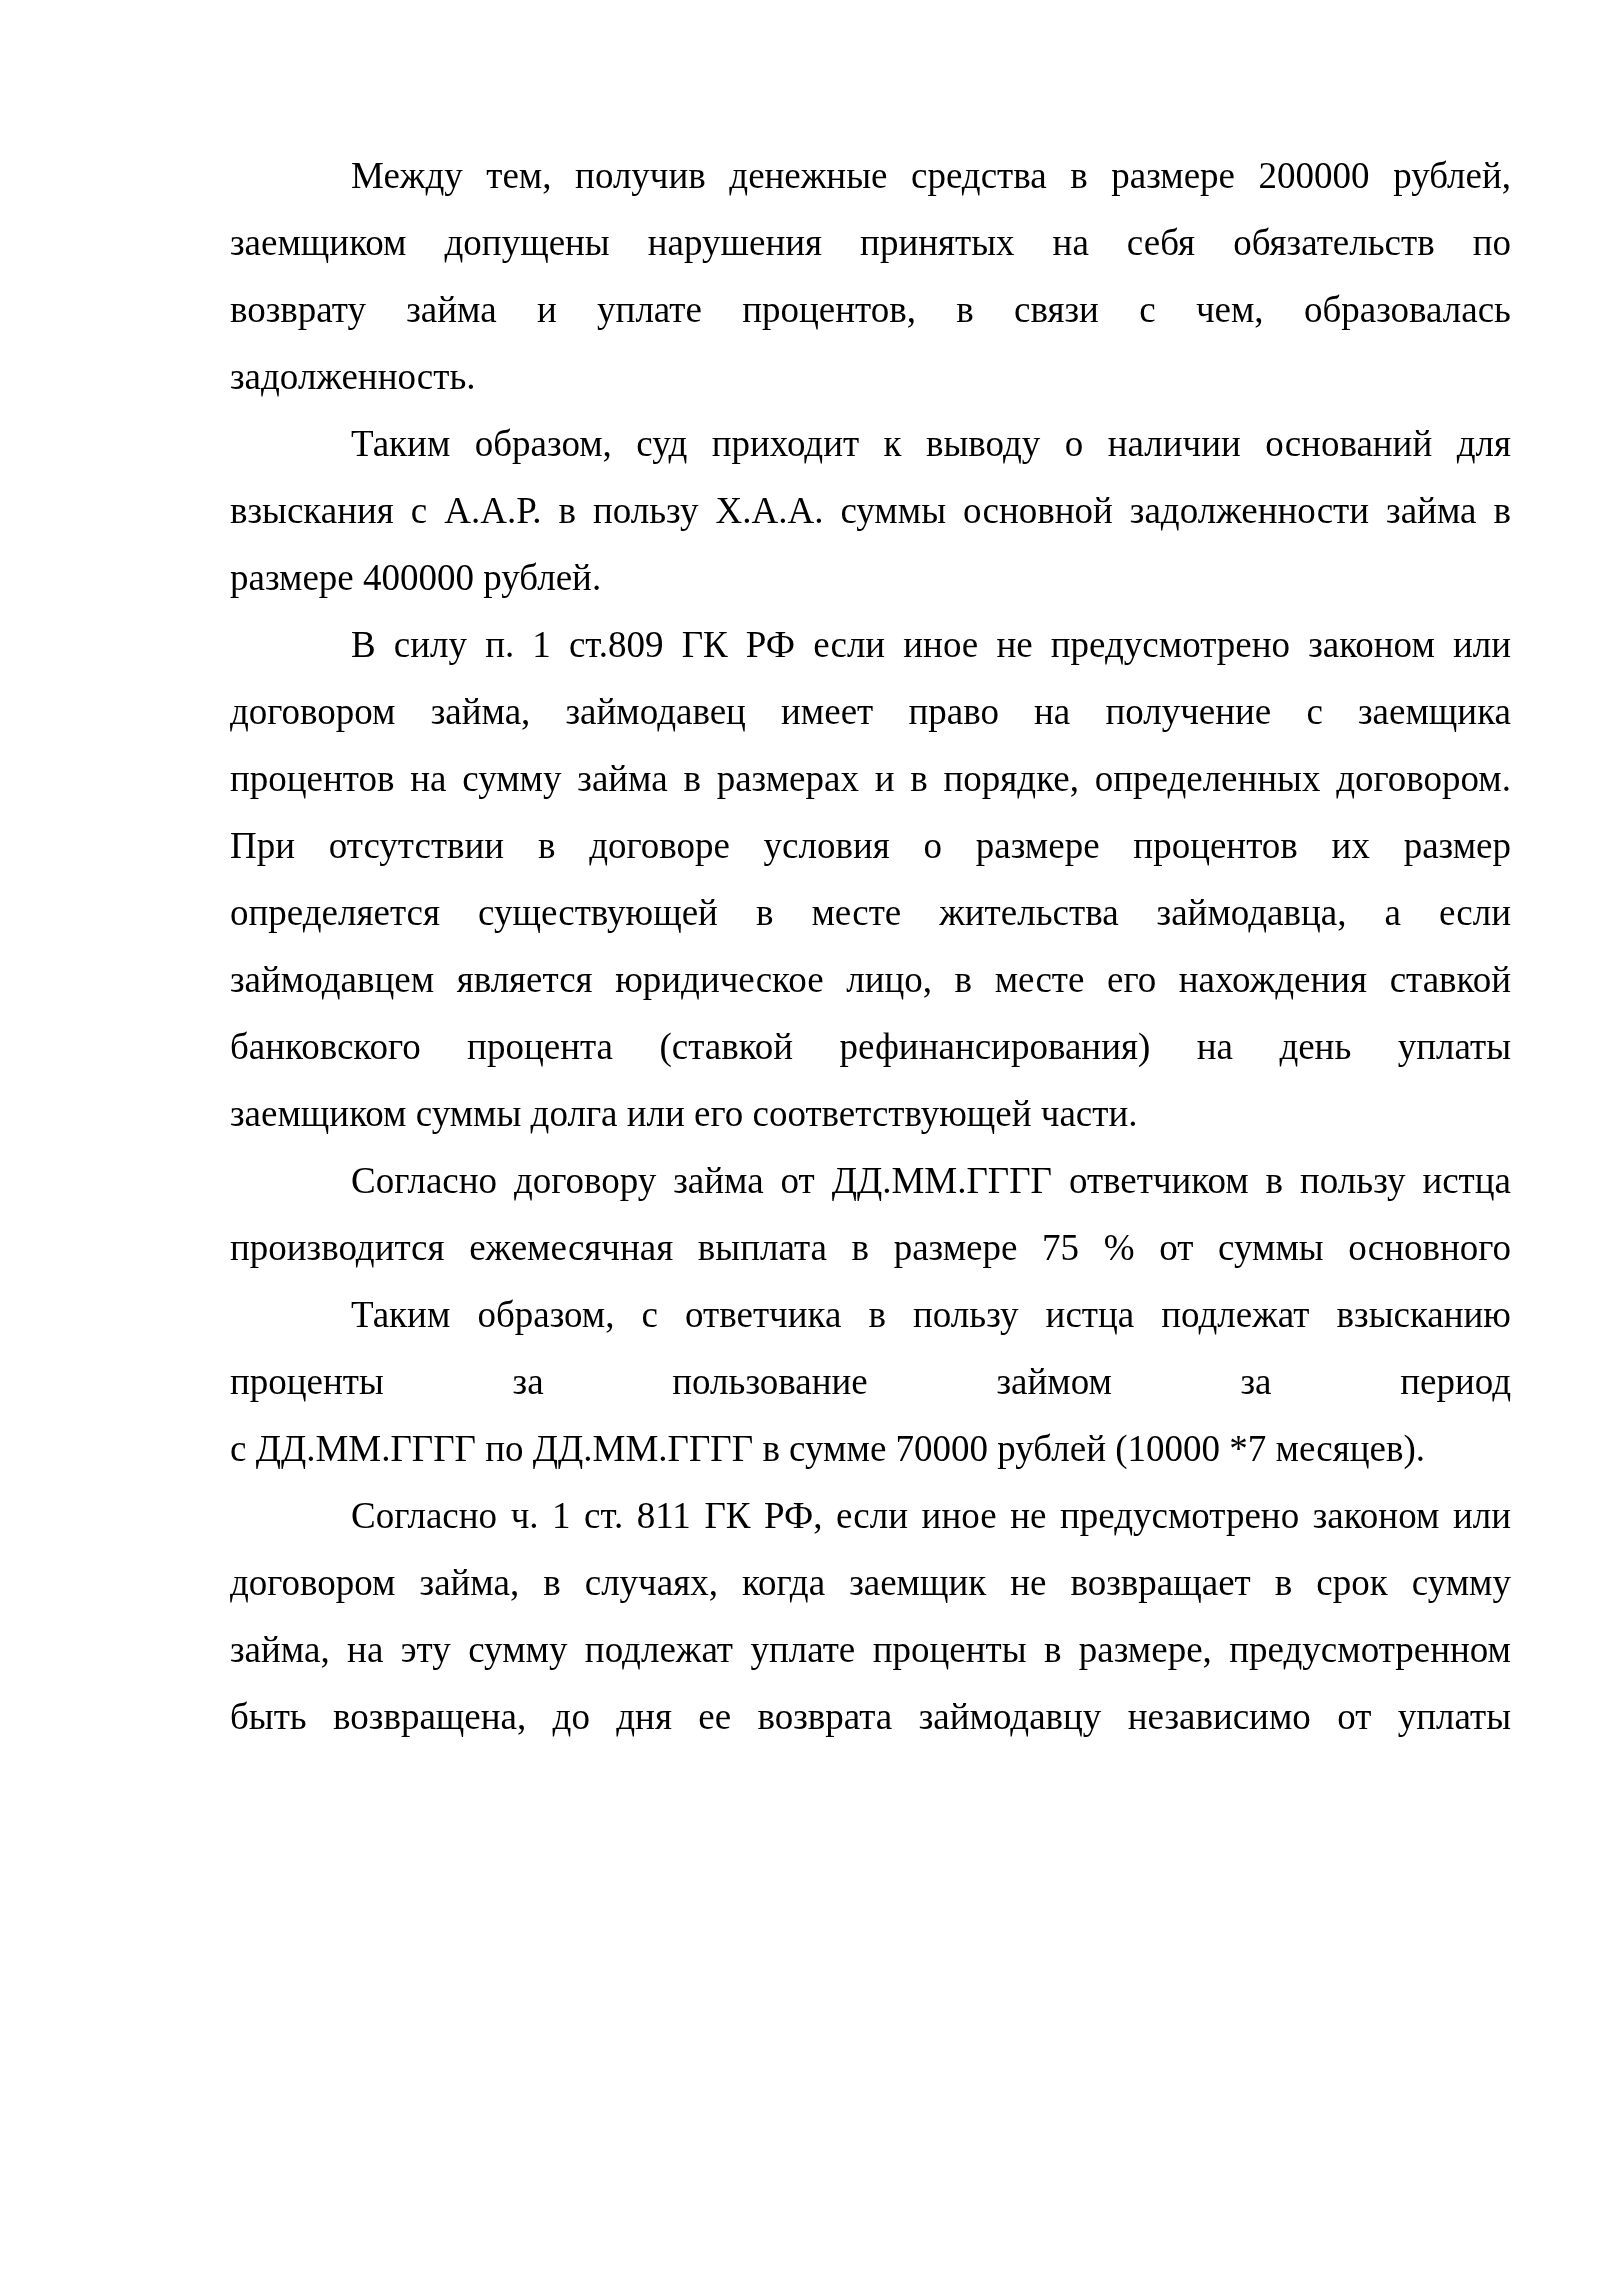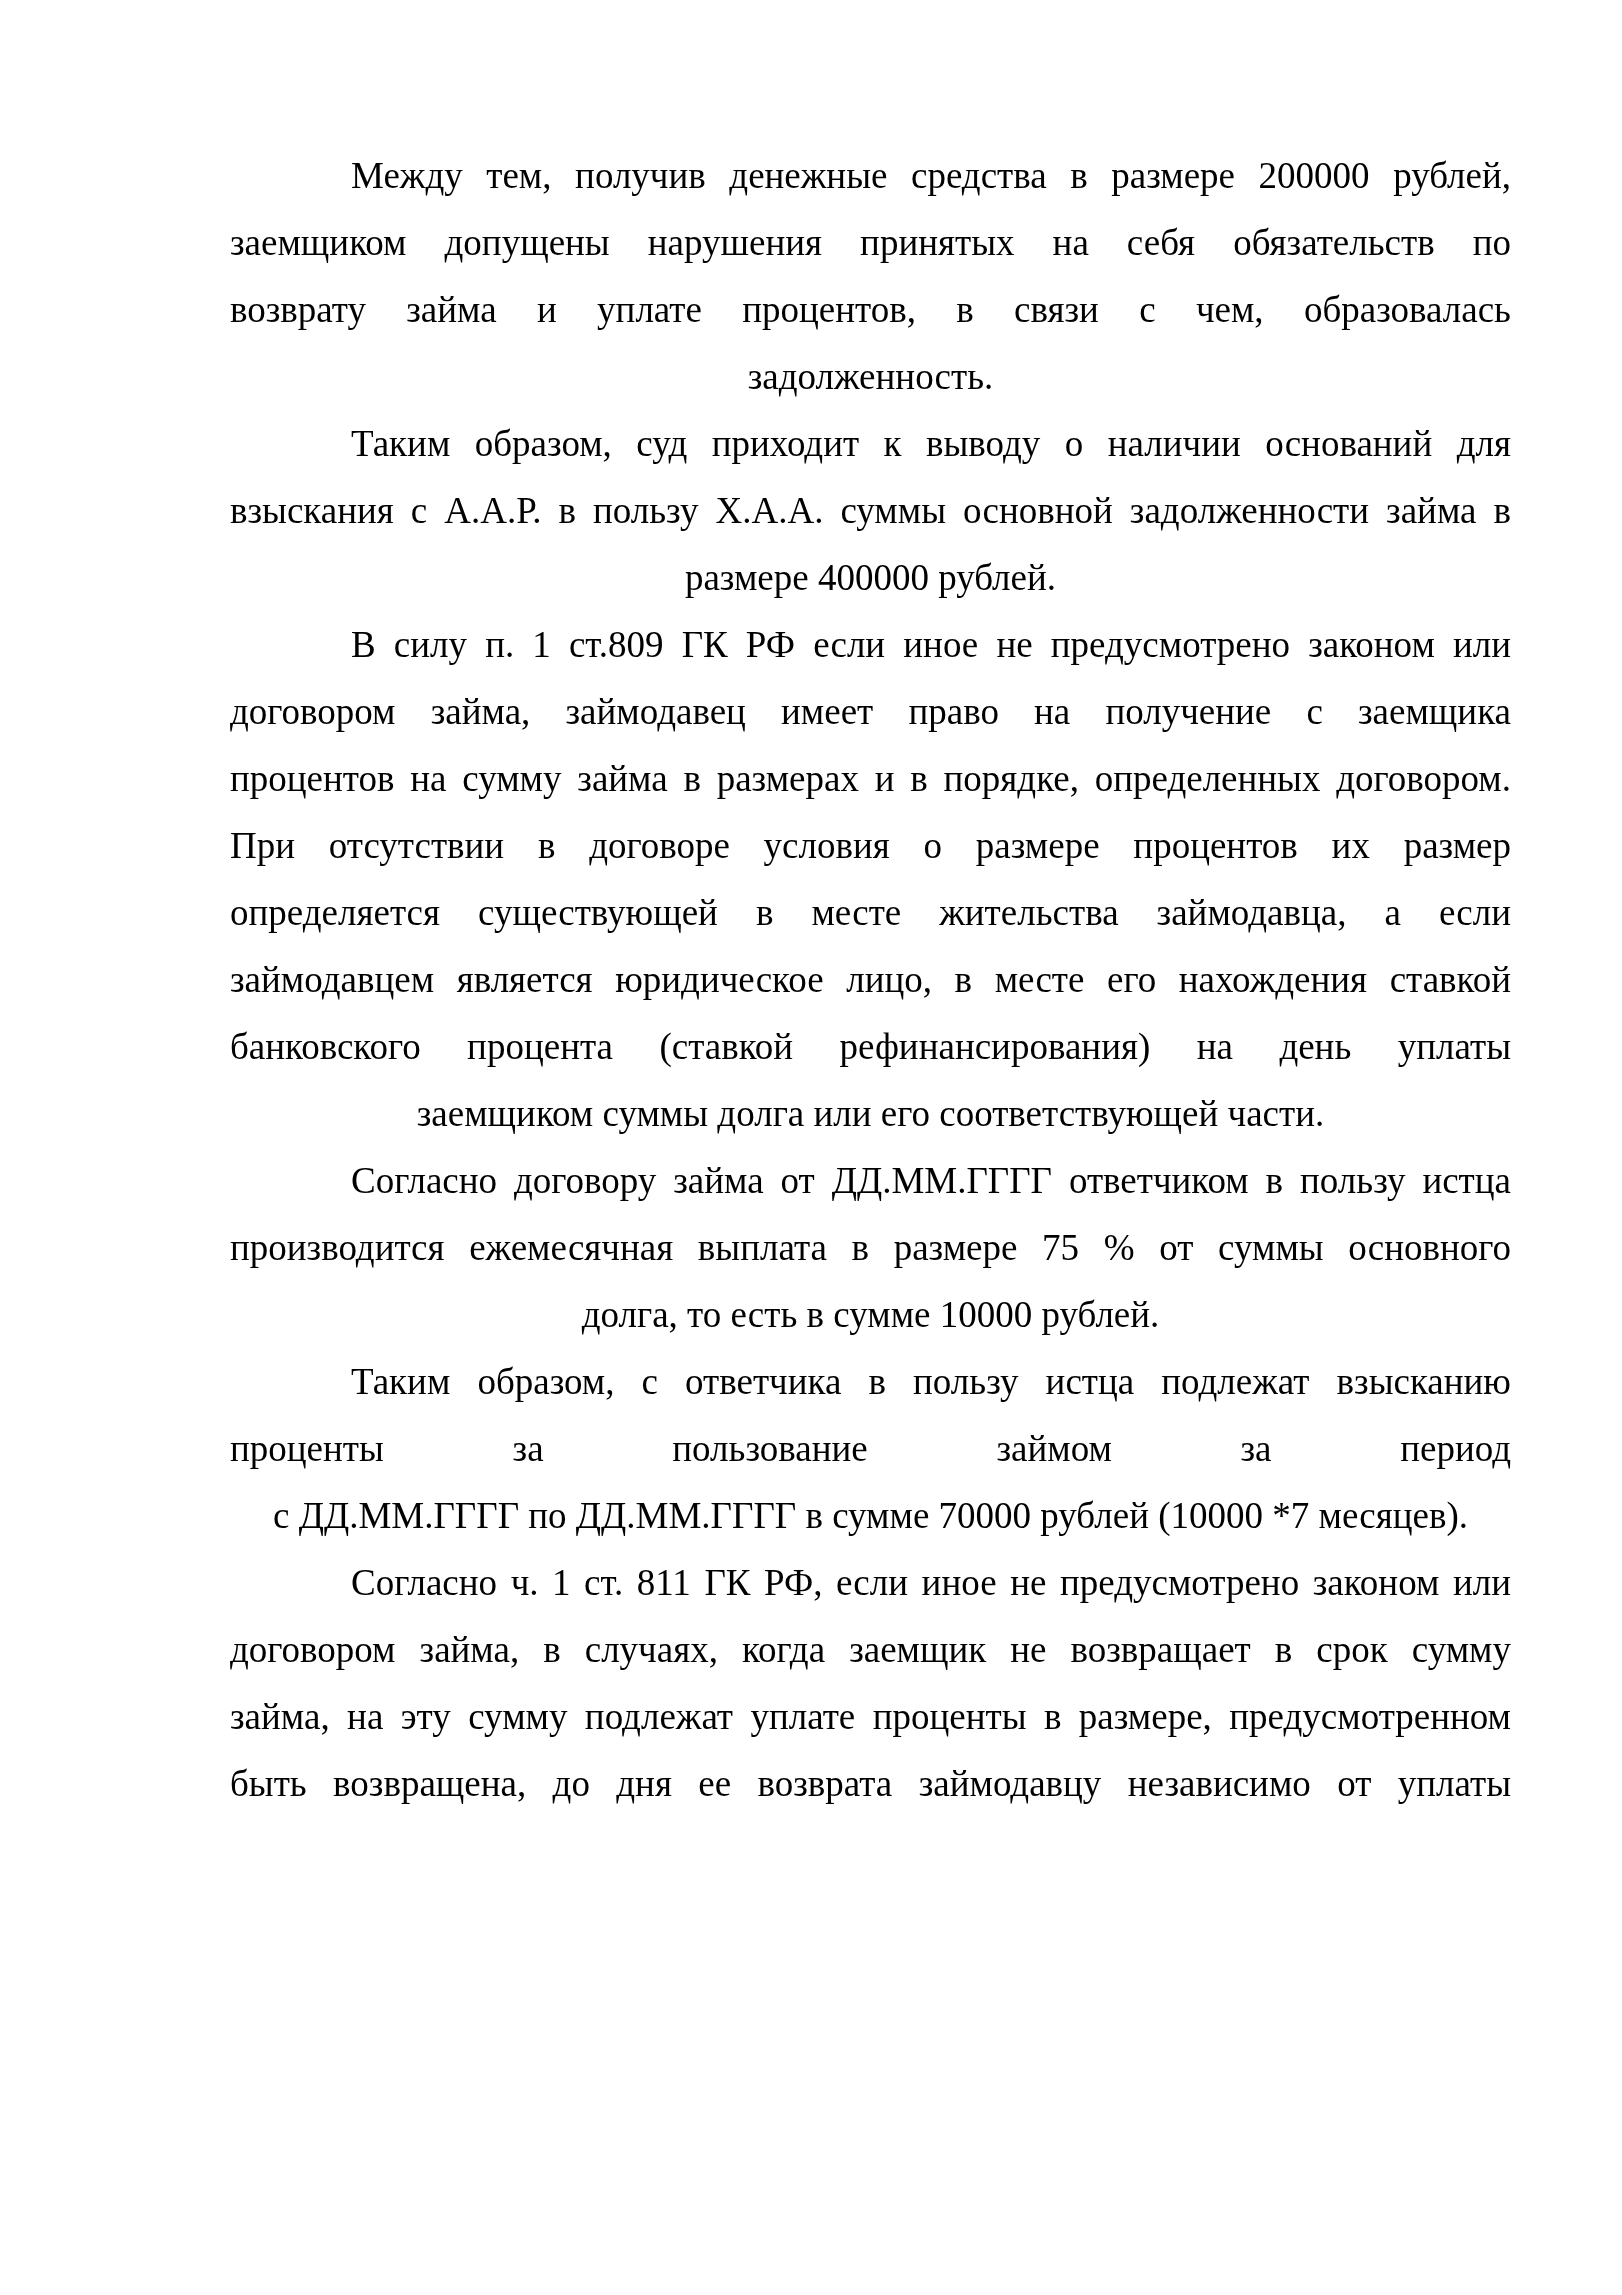--- a/index.html
+++ b/index.html
@@ -41,21 +41,21 @@
     white-space: normal;
   }
   
   .line.stretch::after {
     content: "";
     display: inline-block;
     width: 100%;
     height: 0;
   }
   .line.last {
-    text-align: center;
+    text-align: left;
   }
   .line.first {
     text-indent: 121px;
   }
 </style>
 </head>
 <body>
 
 <div class="page">
   <div class="text-block">
@@ -76,21 +76,20 @@
         <div class="line stretch">процентов на сумму займа в размерах и в порядке, определенных договором.</div>
         <div class="line stretch">При отсутствии в договоре условия о размере процентов их размер</div>
         <div class="line stretch">определяется существующей в месте жительства займодавца, а если</div>
         <div class="line stretch">займодавцем является юридическое лицо, в месте его нахождения ставкой</div>
         <div class="line stretch">банковского процента (ставкой рефинансирования) на день уплаты</div>
         <div class="line last">заемщиком суммы долга или его соответствующей части.</div>
       </div>
       <div class="paragraph">
         <div class="line first stretch">Согласно договору займа от ДД.ММ.ГГГГ ответчиком в пользу истца</div>
         <div class="line stretch">производится ежемесячная выплата в размере 75 % от суммы основного</div>
-        <div class="line last">долга, то есть в сумме 10000 рублей.</div>
       </div>
       <div class="paragraph">
         <div class="line first stretch">Таким образом, с ответчика в пользу истца подлежат взысканию</div>
         <div class="line stretch">проценты за пользование займом за период</div>
         <div class="line last">с ДД.ММ.ГГГГ по ДД.ММ.ГГГГ в сумме 70000 рублей (10000 *7 месяцев).</div>
       </div>
       <div class="paragraph">
         <div class="line first stretch">Согласно ч. 1 ст. 811 ГК РФ, если иное не предусмотрено законом или</div>
         <div class="line stretch">договором займа, в случаях, когда заемщик не возвращает в срок сумму</div>
         <div class="line stretch">займа, на эту сумму подлежат уплате проценты в размере, предусмотренном</div>

